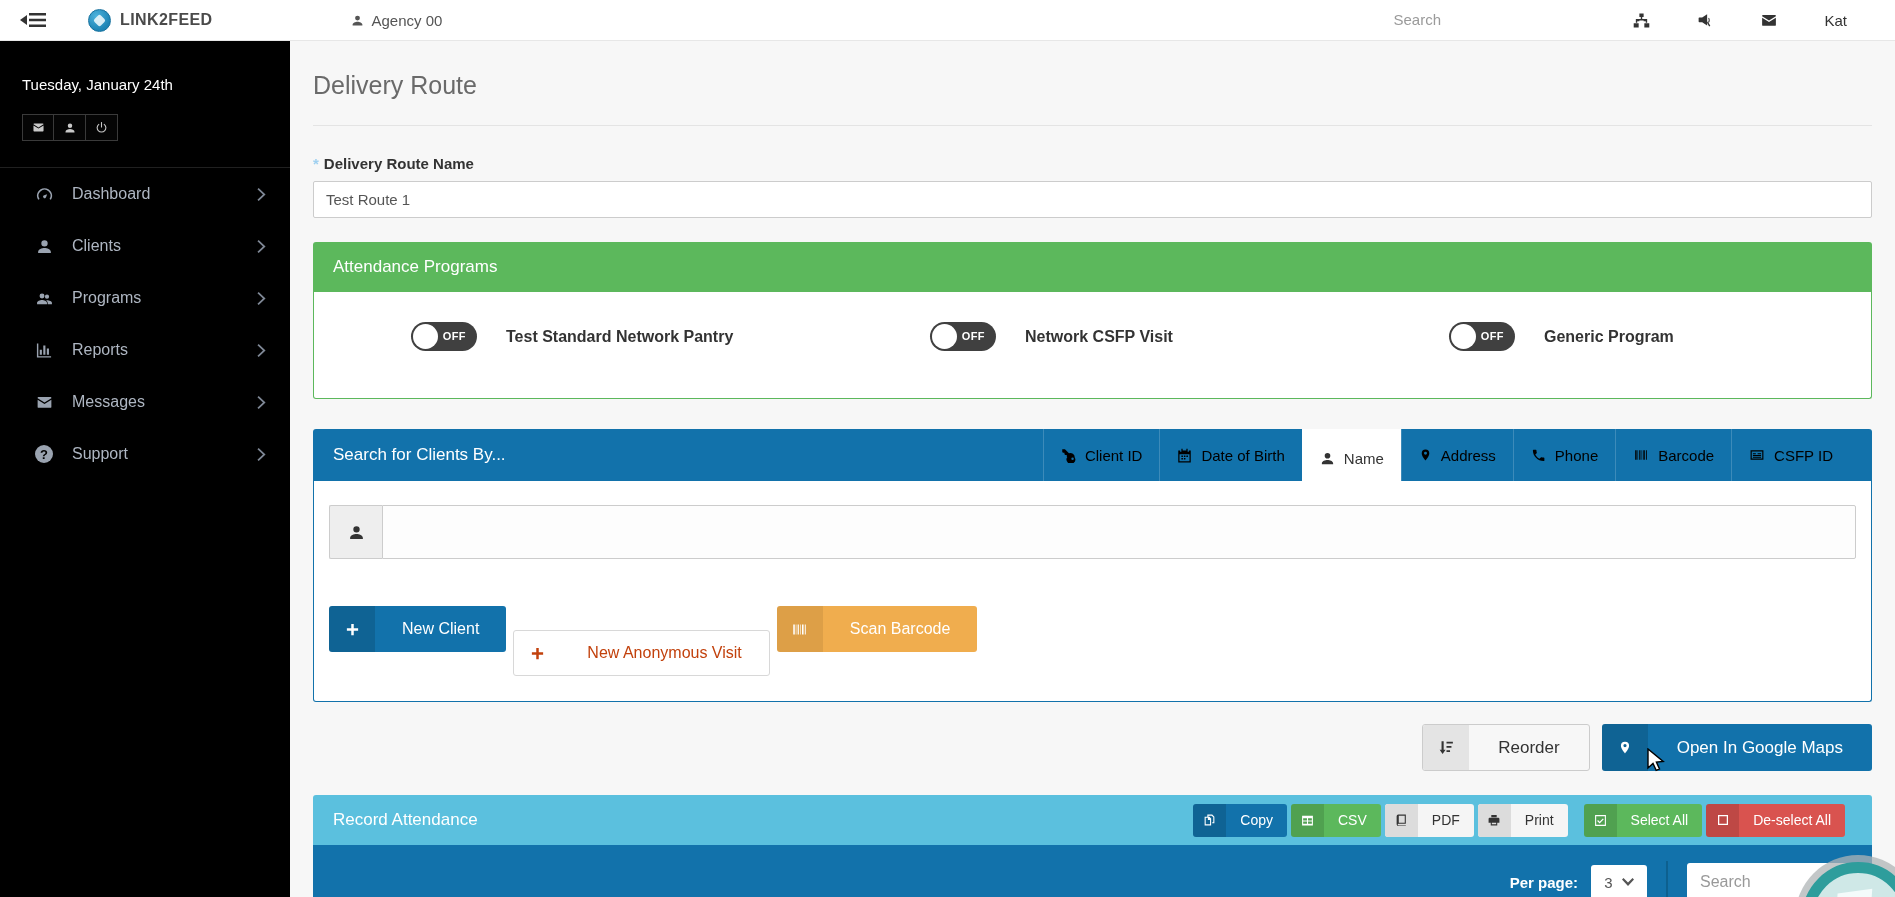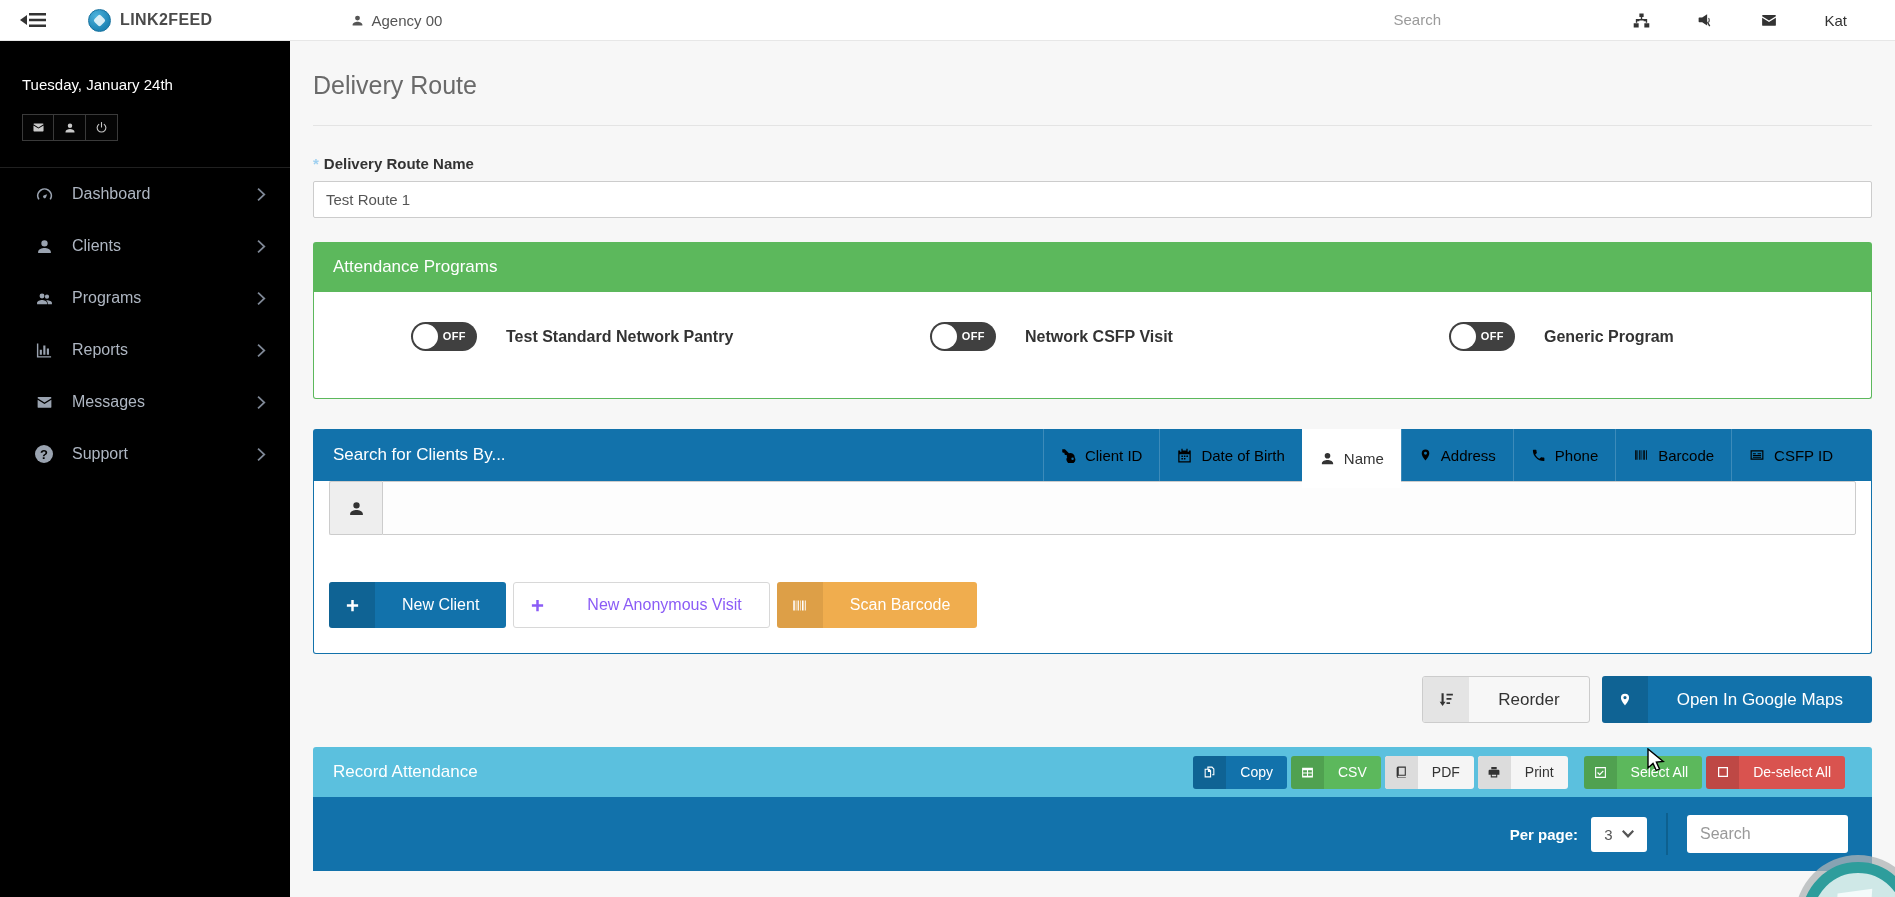--- a/index.html
+++ b/index.html
@@ -100,41 +100,41 @@
 
   .panel-blue { margin-top:30px; }
   .panel-blue .panel-head { background:#1272ab; padding-right:0; height:52px; align-items:stretch; }
   .pb-title { align-self:center; flex:1; }
   .tabs { display:flex; margin-right:22px; }
   .tab {
     display:flex; align-items:center; gap:9px; padding:0 17px; color:#000000; font-size:15px;
     border-left:1px solid rgba(255,255,255,.18); cursor:pointer; white-space:nowrap;
   }
   .tab.active { background:#fff; color:#333; height:59px; position:relative; z-index:2; }
-  .panel-blue .panel-body { background:#fff; border:1px solid #1272ab; border-top:none; padding:0 15px 25px; border-radius:0 0 3px 3px; }
+  .panel-blue .panel-body { background:#fff; border:1px solid #1272ab; border-top:none; padding:24px 15px 25px; border-radius:0 0 3px 3px; }
   .igroup { display:flex; height:54px; }
   .igroup .addon {
     width:53px; background:#eee; border:1px solid #ccc; border-right:none;
     display:flex; align-items:center; justify-content:center; color:#333; border-radius:2px 0 0 2px;
   }
   .igroup input {
     flex:1; border:1px solid #ccc; border-radius:0 2px 2px 0; background:#fdfdfd;
     font-size:16px; padding:0 14px; color:#555; outline:none; font-family:inherit;
   }
 
   .btn { display:inline-flex; align-items:stretch; border-radius:3px; overflow:hidden; cursor:pointer; border:none; font-family:inherit; }
   .btn .bico { display:flex; align-items:center; justify-content:center; }
   .btn .btxt { display:flex; align-items:center; }
   .client-actions { display:flex; gap:7px; margin-top:47px; }
   .client-actions .btn { height:46px; font-size:16px; }
   .client-actions .bico { width:46px; }
   .client-actions .btxt { padding:0 27px; }
   .btn-primary { background:#1272ab; color:#fff; }
   .btn-primary .bico { background:rgba(0,0,0,.13); }
-  .btn-default { background:#fff; color:#8b5cf6; border:1px solid #d8d8d8; }
+  .btn-default { background:#fff; color:#c2410c; border:1px solid #d8d8d8;margin-top:24px; }
   .btn-warning { background:#f0ad4e; color:#fff; }
   .btn-warning .bico { background:rgba(0,0,0,.08); }
 
   .route-actions { margin-top:22px; display:flex; justify-content:flex-end; gap:12px; }
   .route-actions .btn { height:47px; font-size:17px; }
   .route-actions .bico { width:46px; }
   .route-actions .btxt { padding:0 29px; }
   .btn-light { background:#f7f7f7; color:#333; border:1px solid #ccc; }
   .btn-light .bico { background:#e4e4e4; }
 

